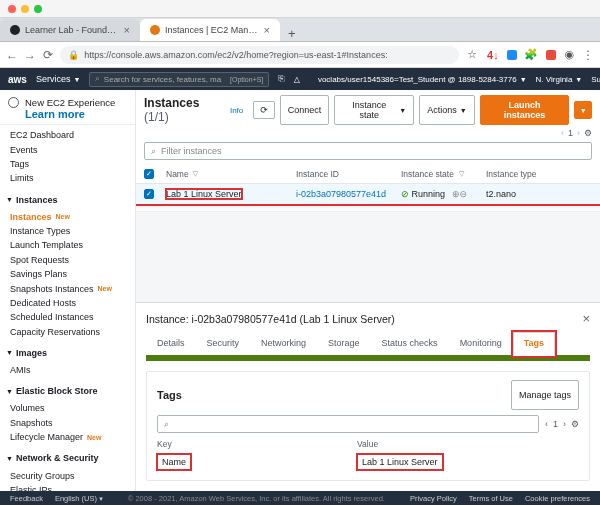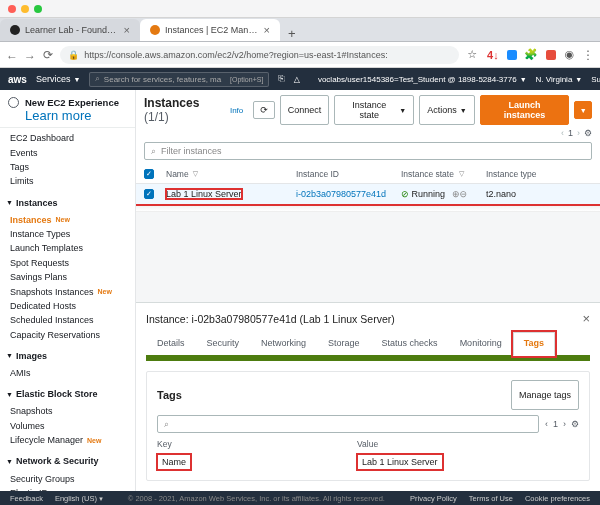--- a/index.html
+++ b/index.html
@@ -35,22 +35,22 @@
   .down { font-size: 7px; }
   .awssearch { flex: 0 0 180px; height: 15px; background: rgba(255,255,255,0.06); border: 1px solid rgba(255,255,255,0.2); border-radius: 2px; display: flex; align-items: center; padding: 0 5px; gap: 4px; font-size: 8px; color: #aaa; overflow:hidden; }
   .awssearch .kbd { margin-left: auto; font-size: 7px; }
   .spacer { flex: 1; }
   .hlink { color: #fff; font-size: 8px; white-space: nowrap; }
   
   .main { display: flex; height: 401px; }
   .sidebar { width: 136px; border-right: 1px solid #e4e6e8; overflow: auto; font-size: 9px; color: #16191f; }
   .newec2 { padding: 7px 8px 4px; border-bottom: 1px solid #eaeded; display: flex; gap: 6px; }
   .nbadge { width: 11px; height: 11px; border: 1.5px solid #545b64; border-radius: 50%; flex: none; }
-  .newec2 .tt { font-weight: 700; font-size: 9.5px; }
-  .newec2 .lm { color: #0073bb; font-size: 13px; }
+  .newec2 .tt { font-weight: 400; font-size: 9.5px; }
+  .newec2 .lm { color: #0073bb; font-size: 11px; font-weight: bold; }
   .sgrp { padding: 3px 0 5px; }
   .sitem { display: flex; align-items: center; padding: 2.2px 10px; font-size: 9px; cursor: pointer; }
   .sitem.active { color: #e47911; font-weight: 600; }
   .sitem .new { font-size: 7px; color: #e47911; margin-left: 4px; font-weight: 600; }
   .shdr { display: flex; align-items: center; gap: 3px; padding: 4px 6px 2px; font-weight: 700; font-size: 9px; }
   .caret { font-size: 7px; }
   
   .content { flex: 1; display: flex; flex-direction: column; background: #fafafa; }
   .tbar { display: flex; align-items: center; padding: 5px 8px 3px; gap: 5px; background: #fff; }
   .tbar h1 { font-size: 12px; font-weight: 600; }
@@ -242,24 +242,24 @@
       <div class="sitem">
           <span>AMIs</span>
         </div>
     </div>
     <div class="shdr">
         <span class="caret">▼</span>
         <span>Elastic Block Store</span>
       </div>
     <div class="sgrp">
       <div class="sitem">
+          <span>Volumes</span>
+        </div>
+      <div class="sitem">
           <span>Snapshots</span>
-        </div>
-      <div class="sitem">
-          <span>Volumes</span>
         </div>
       <div class="sitem">
           <span>Lifecycle Manager</span>
           <span class="new">New</span>
         </div>
     </div>
     <div class="shdr">
         <span class="caret">▼</span>
         <span>Network &amp; Security</span>
       </div>

